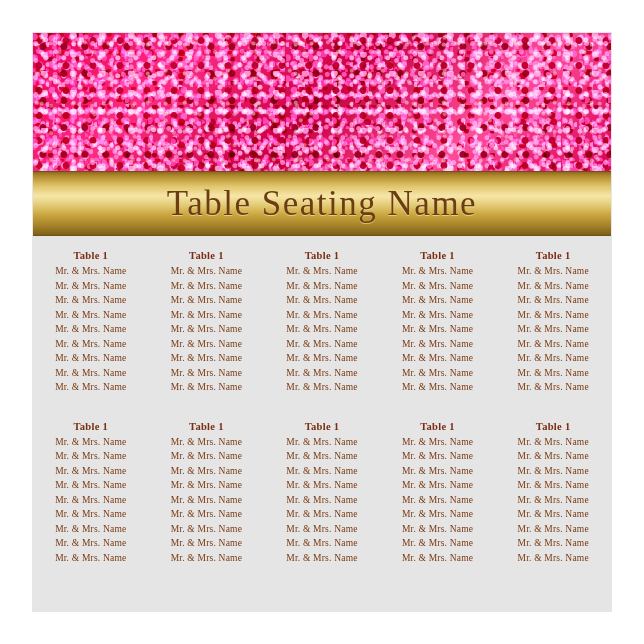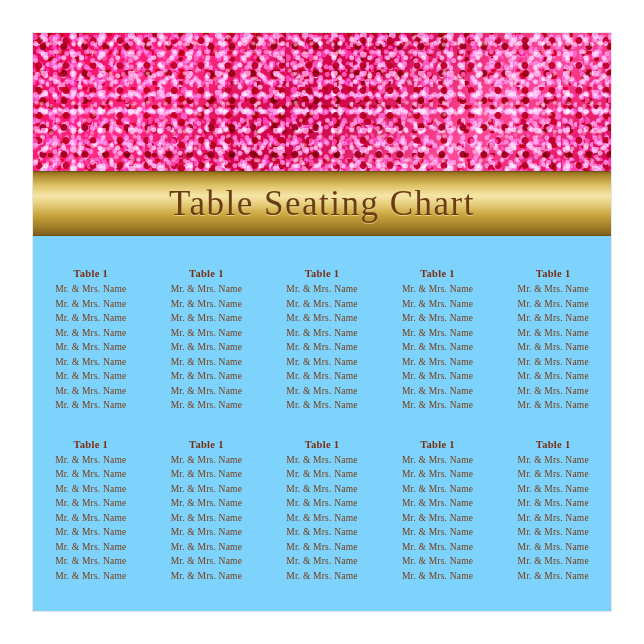--- a/index.html
+++ b/index.html
@@ -104,22 +104,22 @@
     color: #6b3d12;
     text-shadow: 0 1px 0 rgba(255,240,190,.55);
     white-space: nowrap;
   }
 
   
   .chart-body {
     position: relative;
     width: 100%;
     height: 377px;
-    background: #7dd3fc;
-    padding-top: 32px;
+    background: #e5e5e5;
+    padding-top: 14px;
     box-sizing: border-box;
   }
   .row {
     display: flex;
     width: 100%;
   }
   .row.second { margin-top: 26px; }
 
   .table-col {
     flex: 1 1 0;
@@ -144,21 +144,21 @@
   }
 </style>
 </head>
 <body>
 
 <div id="poster">
 
   <div class="glitter"></div>
 
   <div class="gold-band">
-    <div class="title">Table Seating Chart</div>
+    <div class="title">Table Seating Name</div>
   </div>
 
   <div class="chart-body">
 
     <div class="row first">
       <div class="table-col">
         <div class="col-title">Table 1</div>
         <div class="guest">Mr. &amp; Mrs. Name</div>
         <div class="guest">Mr. &amp; Mrs. Name</div>
         <div class="guest">Mr. &amp; Mrs. Name</div>

